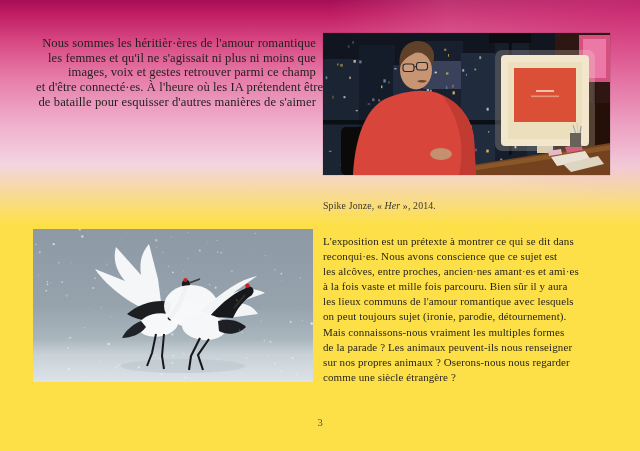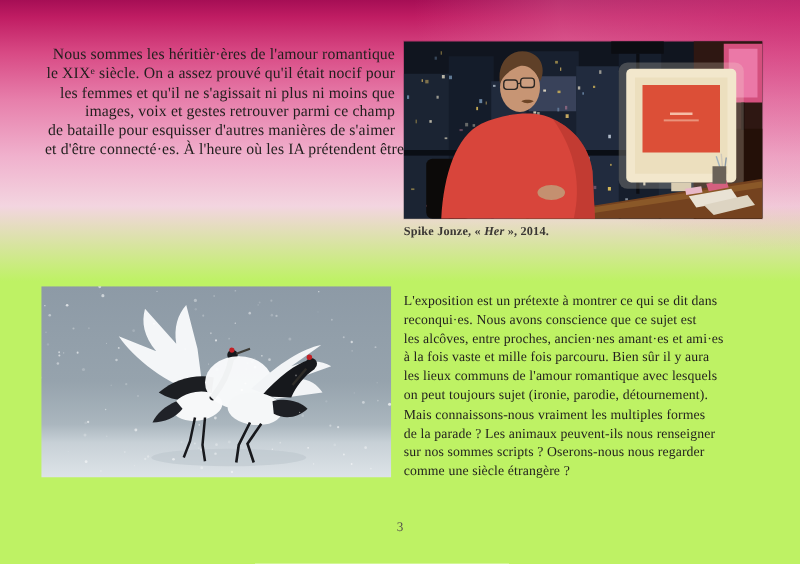--- a/index.html
+++ b/index.html
@@ -1,19 +1,19 @@
 <!DOCTYPE html>
 <html><head>
 <meta charset="utf-8">
 <style>
   html,body{margin:0;padding:0;}
   #page{
     position:relative;
     width:640px;height:451px;
-    background:#bef264;
+    background:#fde047;
     overflow:hidden;
     font-family:"Liberation Serif","DejaVu Serif",serif;
     color:#211f1e;
   }
   
   .grad-strip{
     position:absolute;top:0;left:0;right:0;height:290px;
     background:linear-gradient(to bottom,
       #a60e55 0px,#c01d63 14px,#d84984 42px,#e77fab 80px,
       #f0b1cd 125px,#f3d5e0 165px,rgba(242,240,238,0) 225px);
@@ -30,22 +30,22 @@
     font-size:12.6px;line-height:14.7px;text-align:right;
     letter-spacing:0.1px;
   }
   .intro-para .line{white-space:nowrap;}
   sup{font-size:0.62em;vertical-align:baseline;position:relative;top:-0.38em;}
   .her-figure{
     position:absolute;left:323px;top:33px;width:287px;height:142px;
     box-shadow:0 0 0 0.5px rgba(0,0,0,0.15);
   }
   .her-caption{
-    position:absolute;left:323px;top:180px;
-    font-size:9.8px;color:#3a3734;letter-spacing:0.15px;font-weight:bold;
+    position:absolute;left:323px;top:200px;
+    font-size:9.8px;color:#3a3734;letter-spacing:0.15px;
   }
   .crane-figure{
     position:absolute;left:33px;top:229px;width:280px;height:153px;
   }
   .body-para{
     position:absolute;left:323px;top:234px;width:302px;
     font-size:11px;line-height:15.1px;text-align:left;
     letter-spacing:0.1px;
   }
   .body-para .line{white-space:nowrap;}
@@ -58,25 +58,24 @@
 </head>
 <body>
 
 <div id="page">
 
   <div class="grad-strip"></div>
   <div class="grad-corner"></div>
 
   <div class="intro-para">
     <div class="line">Nous sommes les héritièr·ères de l'amour romantique</div>
-    <div class="line"><span>le XIX</span><sup>e</sup><span> siècle. On a assez prouvé qu'il était nocif pour</span></div>
     <div class="line">les femmes et qu'il ne s'agissait ni plus ni moins que</div>
     <div class="line">images, voix et gestes retrouver parmi ce champ</div>
+    <div class="line">et d'être connecté·es. À l'heure où les IA prétendent être</div>
     <div class="line">de bataille pour esquisser d'autres manières de s'aimer</div>
-    <div class="line">et d'être connecté·es. À l'heure où les IA prétendent être</div>
   </div>
 
   <div class="her-figure">
     <svg viewBox="0 0 287 142" preserveAspectRatio="none">
 
       <rect x="0" y="0" width="287" height="142" fill="#10151f"></rect>
 
       <rect x="0" y="26" width="40" height="116" fill="#1b2433"></rect>
       <rect x="36" y="12" width="36" height="130" fill="#141c2a"></rect>
       <rect x="70" y="32" width="30" height="110" fill="#202a3c"></rect>
@@ -409,18 +408,18 @@
 
   <div class="body-para">
     <div class="line">L'exposition est un prétexte à montrer ce qui se dit dans</div>
     <div class="line">reconqui·es. Nous avons conscience que ce sujet est</div>
     <div class="line">les alcôves, entre proches, ancien·nes amant·es et ami·es</div>
     <div class="line">à la fois vaste et mille fois parcouru. Bien sûr il y aura</div>
     <div class="line">les lieux communs de l'amour romantique avec lesquels</div>
     <div class="line">on peut toujours sujet (ironie, parodie, détournement).</div>
     <div class="line">Mais connaissons-nous vraiment les multiples formes</div>
     <div class="line">de la parade ? Les animaux peuvent-ils nous renseigner</div>
-    <div class="line">sur nos sommes scripts ? Oserons-nous nous regarder</div>
+    <div class="line">sur nos propres animaux ? Oserons-nous nous regarder</div>
     <div class="line">comme une siècle étrangère ?</div>
   </div>
 
   <div class="page-num">3</div>
 </div>
 
 </body></html>

